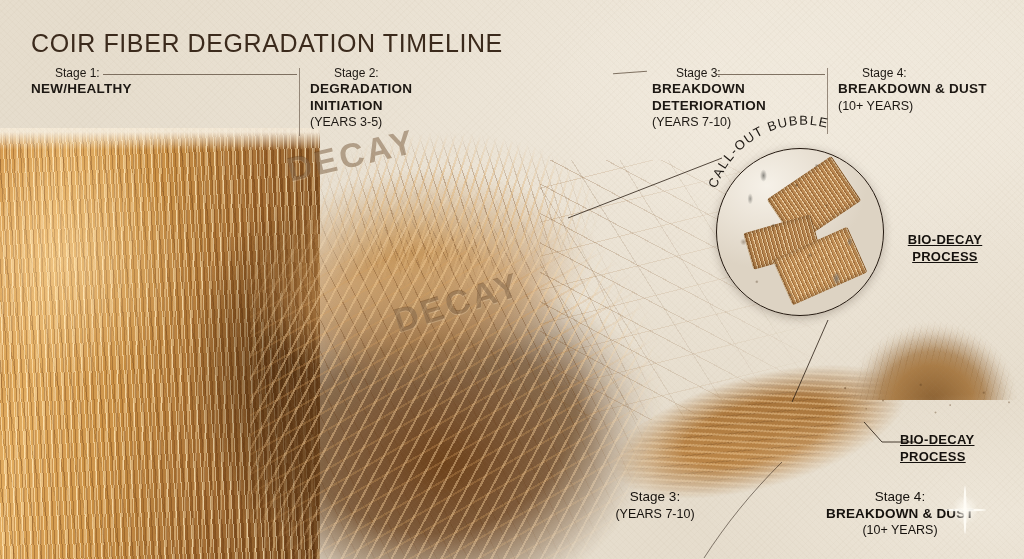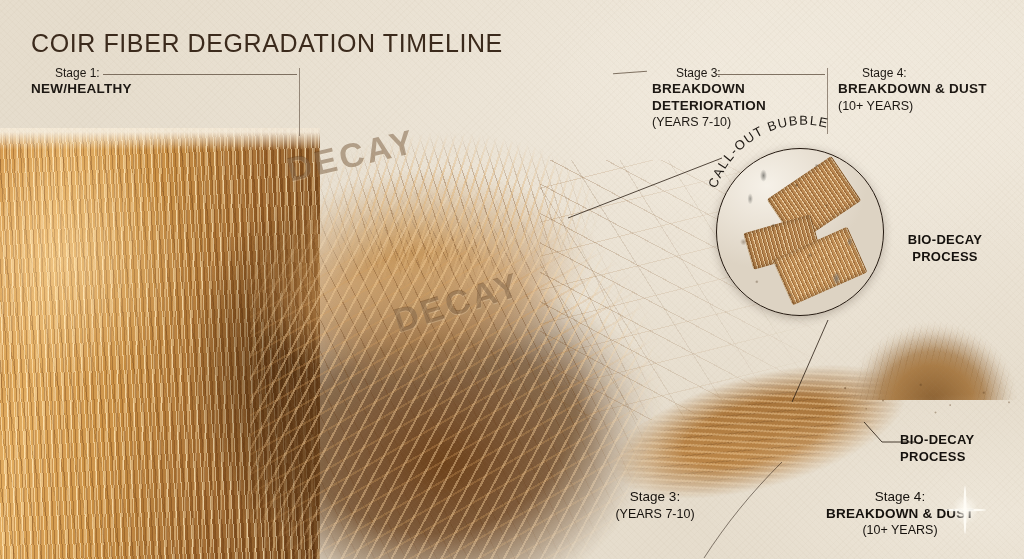--- a/index.html
+++ b/index.html
@@ -174,21 +174,21 @@
     position:absolute; text-align:center; color:#15110d;
   }
   .bottom-label .bl-no{ font-size:13.5px; font-weight:400; line-height:1.3; }
   .bottom-label .bl-name{ font-size:13.5px; font-weight:700; letter-spacing:.2px; line-height:1.25; }
   .bottom-label .bl-years{ font-size:12.5px; font-weight:400; line-height:1.3; }
   #stage-3-bottom-label{ left:540px; top:488px; width:230px; }
   #stage-4-bottom-label{ left:800px; top:488px; width:200px; }
 
   
   .biodecay{ position:absolute; text-align:center; color:#15110d;
-             font-size:13px; font-weight:700; letter-spacing:.3px; line-height:1.28; }
+             font-size:13px; font-weight:700; letter-spacing:.3px; line-height:1.28;text-decoration:underline; }
   #biodecay-top{ left:880px; top:232px; width:130px; }
   #biodecay-bottom{ left:900px; top:432px; width:120px; text-align:left; }
 
   
   #callout-bubble{
     position:absolute; left:716px; top:148px; width:168px; height:168px;
     border-radius:50%;
     border:1.6px solid #23180f;
     overflow:hidden;
     background:
@@ -293,20 +293,26 @@
   <div class="rule-v" id="tick-2"></div>
   <div class="rule-h" id="lead-into-3"></div>
   <div class="rule-h" id="rule-3-4"></div>
   <div class="rule-v" id="tick-4"></div>
 
   <div class="stage-label" id="stage-1-label">
     <div class="stage-no">Stage 1:</div>
     <div class="stage-name">NEW/HEALTHY</div>
   </div>
 
+  <div class="stage-label" id="stage-2-label">
+    <div class="stage-no">Stage 2:</div>
+    <div class="stage-name">DEGRADATION</div>
+    <div class="stage-name">INITIATION</div>
+    <div class="stage-years">(YEARS 3-5)</div>
+  </div>
 
   <div class="stage-label" id="stage-3-label">
     <div class="stage-no">Stage 3:</div>
     <div class="stage-name">BREAKDOWN</div>
     <div class="stage-name">DETERIORATION</div>
     <div class="stage-years">(YEARS 7-10)</div>
   </div>
 
   <div class="stage-label" id="stage-4-label">
     <div class="stage-no">Stage 4:</div>

